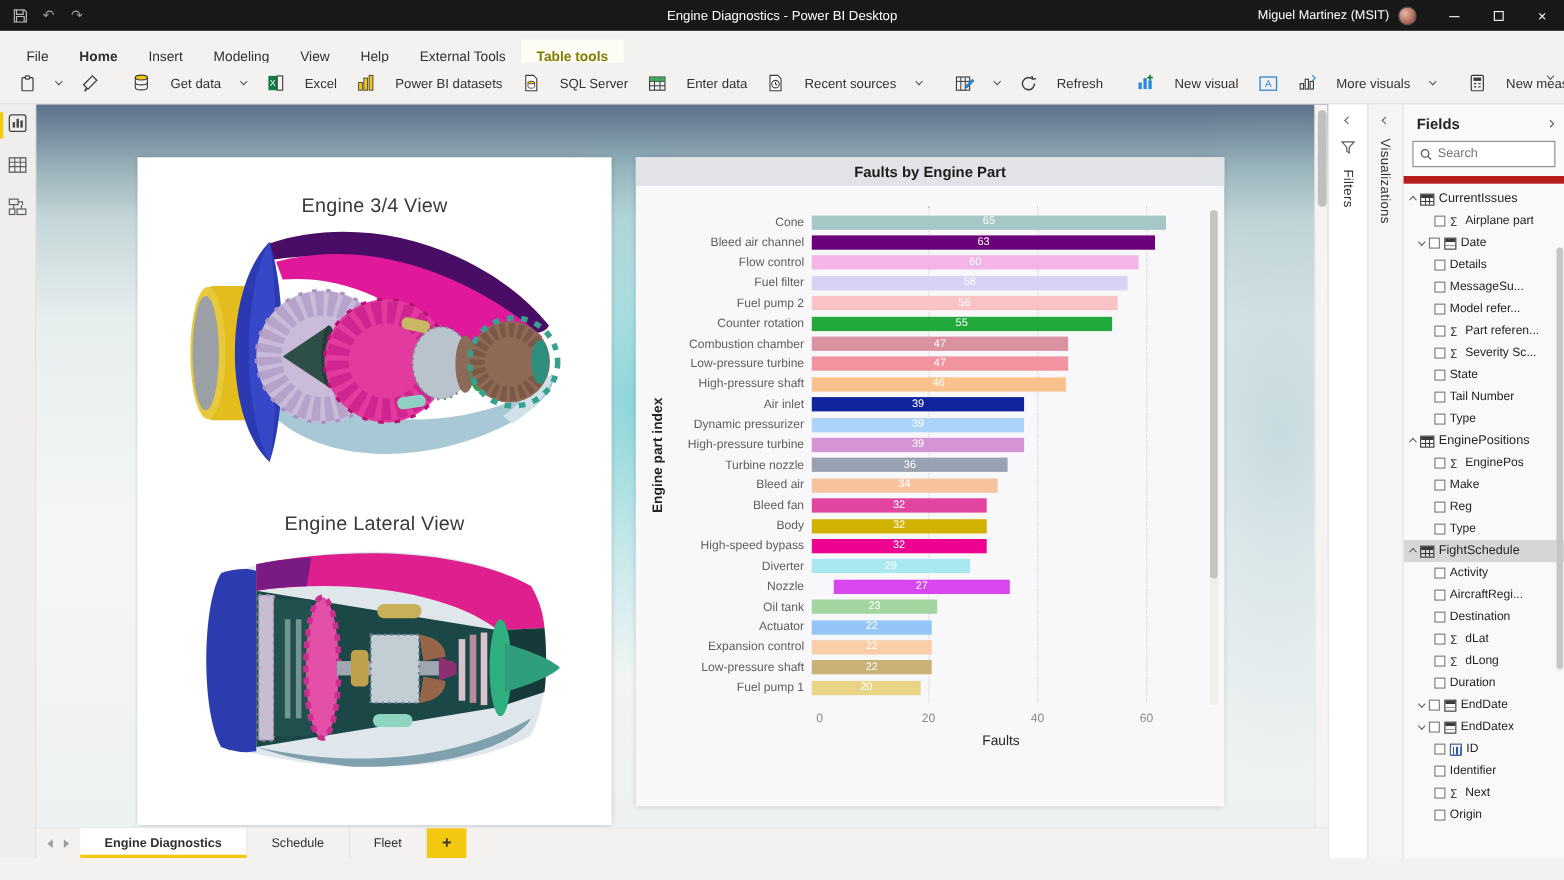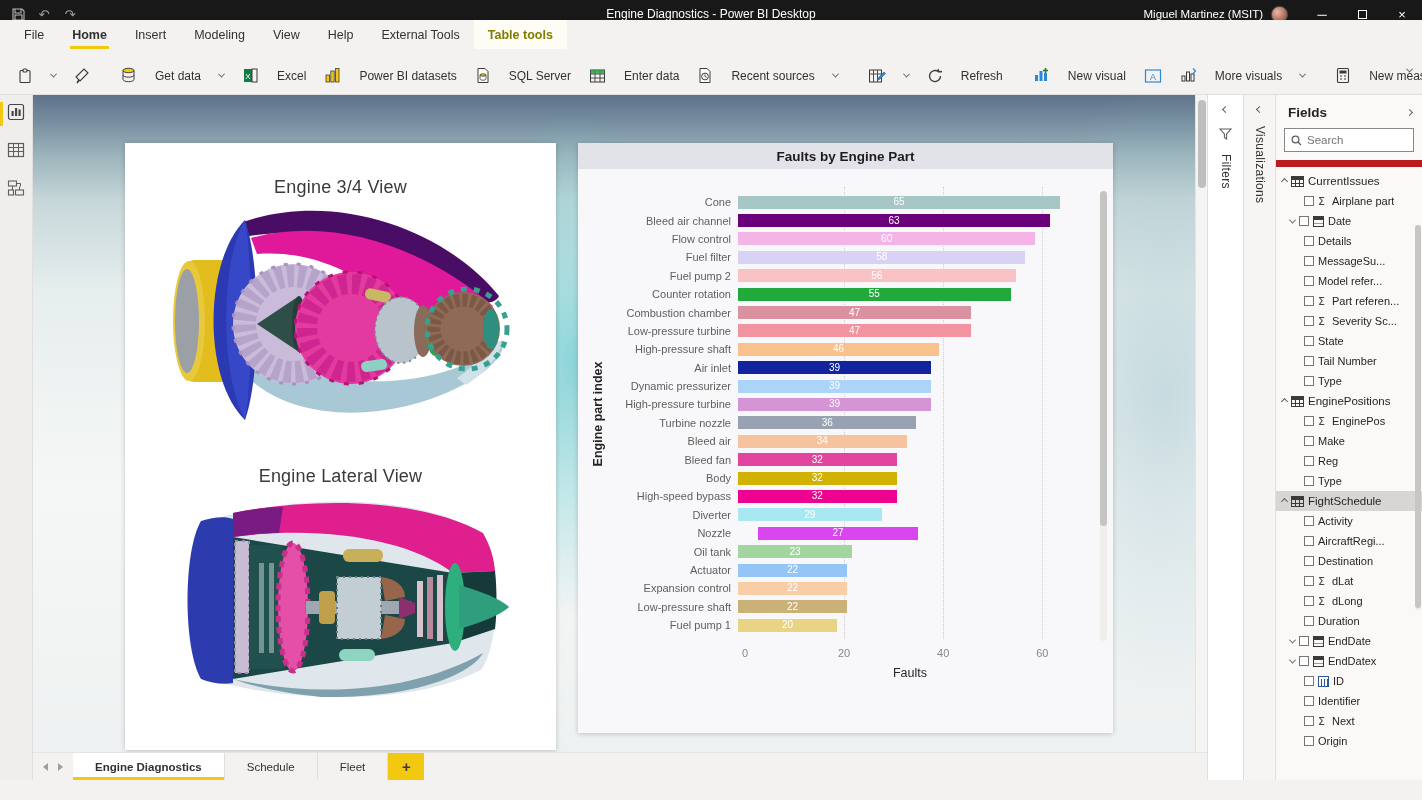--- a/index.html
+++ b/index.html
@@ -11,21 +11,21 @@
   .tb-left { display:flex; align-items:center; gap:10px; padding-left:10px; width:300px; }
   .tb-ico { width:16px; height:16px; display:flex; align-items:center; justify-content:center; color:#9d9d9d; font-size:13px; }
   .tb-title { flex:1; text-align:center; font-size:12px; color:#ffffff; }
   .tb-right { display:flex; align-items:center; gap:0; width:300px; justify-content:flex-end; }
   .tb-user { font-size:11.5px; color:#ffffff; margin-right:8px; }
   .tb-avatar { width:17px; height:17px; border-radius:50%; background:radial-gradient(circle at 35% 35%, #e8b9a8, #b06a5a 60%, #6e3a32); margin-right:14px; border:1px solid #555; }
   .winbtn { width:40px; height:28px; display:flex; align-items:center; justify-content:center; color:#ffffff; font-size:13px; }
   .winbtn .maxbox { width:9px; height:9px; border:1px solid #fff; }
 
   
-  .ribbontabs { position:absolute; left:0; top:20px; width:1422px; height:29px; background:#f3f2f1; display:flex; align-items:stretch; padding-left:10px; }
+  .ribbontabs { position:absolute; left:0; top:36px; width:1422px; height:29px; background:#f3f2f1; display:flex; align-items:stretch; padding-left:10px; }
   .rtab { padding:0 14px; font-size:12.5px; color:#323130; display:flex; align-items:center; position:relative; }
   .rtab.active { font-weight:bold; }
   .rtab.active::after { content:""; position:absolute; left:12px; right:12px; bottom:0; height:3px; background:#f2c811; }
   .rtab.contextual { background:#fdfdf6; color:#827c00; font-weight:bold; }
 
   
   .toolbar { position:absolute; left:0; top:57px; width:1422px; height:38px; background:#f3f2f1; border-bottom:1px solid #e1dfdd; display:flex; align-items:center; padding-left:8px; }
   .tgroup { display:flex; align-items:center; height:100%; }
   .tsep { width:1px; height:26px; background:#d2d0ce; margin:0 6px; }
   .tbtn { display:flex; align-items:center; gap:18px; padding:0 9px; height:30px; font-size:12px; color:#323130; white-space:nowrap; }
@@ -501,21 +501,21 @@
                   <div class="clabel">Low-pressure turbine</div>
                   <div class="cbarzone">
                     <div class="cbar" style="width: 232.9px; background: rgb(242, 148, 159);">
                       <div class="cval">47</div>
                     </div>
                   </div>
                 </div>
                 <div class="crow">
                   <div class="clabel">High-pressure shaft</div>
                   <div class="cbarzone">
-                    <div class="cbar" style="width: 201px; background: rgb(249, 193, 139);">
+                    <div class="cbar" style="width: 231px; background: rgb(249, 193, 139);">
                       <div class="cval">46</div>
                     </div>
                   </div>
                 </div>
                 <div class="crow">
                   <div class="clabel">Air inlet</div>
                   <div class="cbarzone">
                     <div class="cbar" style="width: 193.2px; background: rgb(18, 35, 158);">
                       <div class="cval">39</div>
                     </div>

